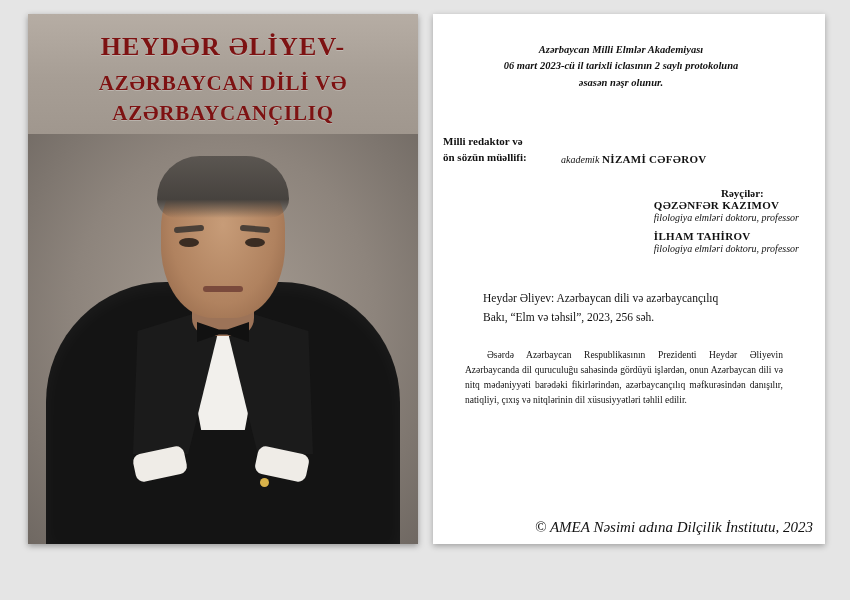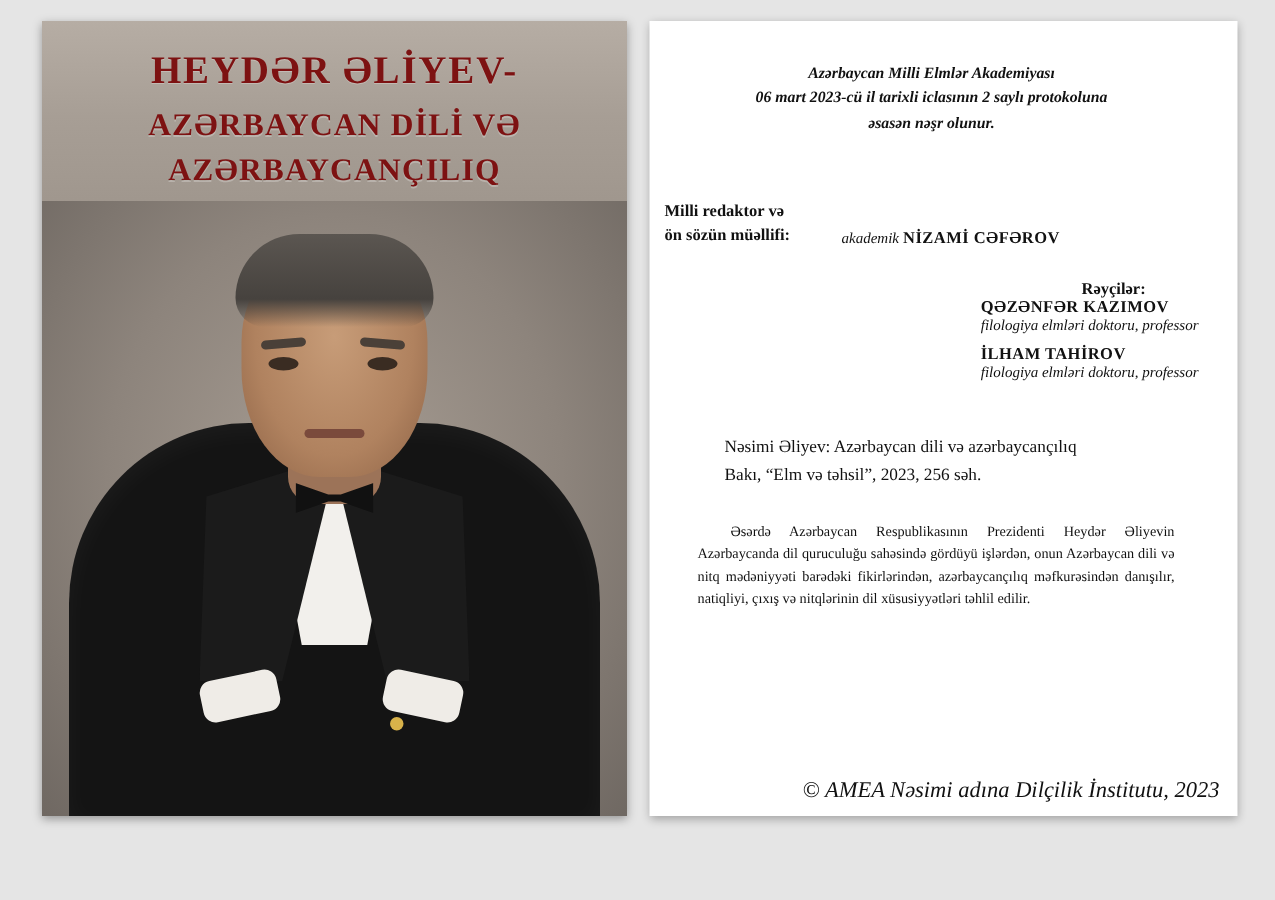--- a/index.html
+++ b/index.html
@@ -383,21 +383,21 @@
             <div class="reviewer-role">filologiya elmləri doktoru, professor</div>
           </div>
           <div>
             <div class="reviewer-name">İLHAM TAHİROV</div>
             <div class="reviewer-role">filologiya elmləri doktoru, professor</div>
           </div>
         </div>
       </div>
 
       <div class="citation">
-        <div>Nəsimi Əliyev: Azərbaycan dili və azərbaycançılıq</div>
+        <div>Heydər Əliyev: Azərbaycan dili və azərbaycançılıq</div>
         <div>Bakı, “Elm və təhsil”,  2023, 256 səh.</div>
       </div>
 
       <div class="annotation">Əsərdə Azərbaycan Respublikasının Prezidenti Heydər Əliyevin Azərbaycanda dil quruculuğu sahəsində gördüyü işlərdən, onun Azərbaycan dili və nitq mədəniyyəti barədəki fikirlərindən, azərbaycançılıq məfkurəsindən danışılır, natiqliyi, çıxış və nitqlərinin dil xüsusiyyətləri təhlil edilir.</div>
 
 
       <div class="copyright">© AMEA Nəsimi adına Dilçilik İnstitutu, 2023</div>
     </div>
   </div>
 

